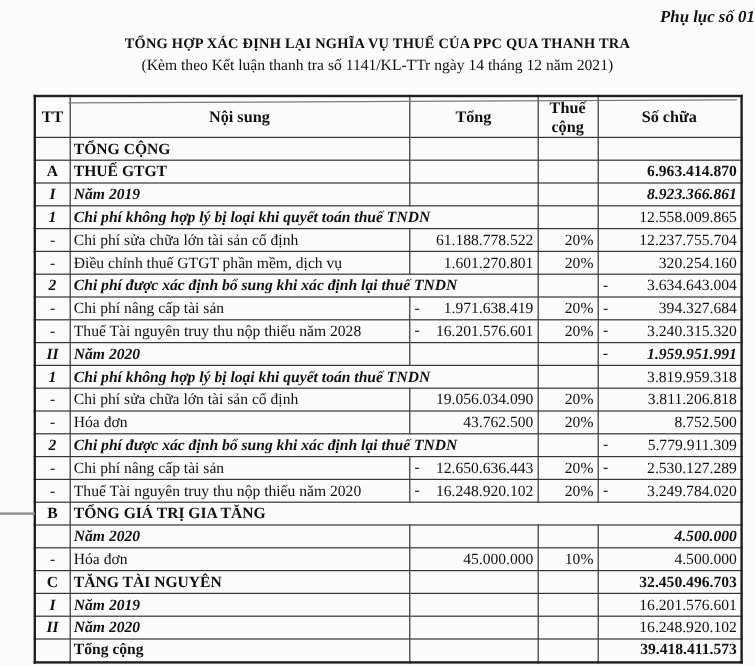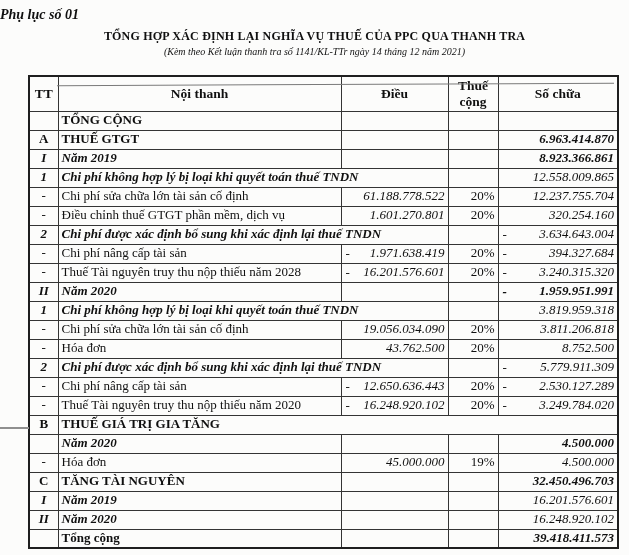--- a/index.html
+++ b/index.html
@@ -4,29 +4,29 @@
 <style>
   html,body{margin:0;padding:0;}
   body{
     width:629px;height:555px;
     background:#fcfcfb;color:#101010;
     font-family:"Liberation Serif","DejaVu Serif",serif;
     position:relative;overflow:hidden;
   }
   .doc-header{padding-top:7px;}
   .appendix{
-    font-style:italic;font-weight:600;
-    font-size:14px;padding-right:10px;line-height:1.15;
+    text-align:right;font-style:italic;font-weight:600;
+    font-size:14px;line-height:1.15;
   }
   .title{
     text-align:center;font-weight:bold;font-size:12px;
     margin-top:6px;letter-spacing:.2px;line-height:1.2;
   }
   .subtitle{
-    text-align:center;font-style:italic;font-size:10px;
+    text-align:center;font-size:13px;
     margin-top:3px;line-height:1.2;
   }
   table.tax{
     border-collapse:collapse;table-layout:fixed;
     width:589px;margin:17px 0 0 28px;
     border:2px solid #1f1f1f;
   }
   .tax th,.tax td{
     border:1px solid #343434;
     overflow:hidden;white-space:nowrap;
@@ -34,21 +34,21 @@
   }
   .tax thead th{
     font-weight:bold;text-align:center;vertical-align:middle;
     font-size:13.5px;height:29px;padding:1px 2px;white-space:normal;
   }
   .tax tbody tr{height:19px;margin-top:44px;}
   .tax td{padding:0 3px;vertical-align:middle;}
   .c-tt{text-align:center;padding:0 1px;}
   .c-label{padding-left:5px;}
   .c-rate{text-align:right;}
-  .c-num{text-align:right;padding-right:9px;position:relative;font-style:italic;}
+  .c-num{text-align:right;padding-right:9px;position:relative;}
   .c-num .minus{
     position:absolute;left:4px;top:50%;transform:translateY(-50%);
   }
   .em-bold{font-weight:bold;}
   .em-bolditalic{font-weight:bold;font-style:italic;}
   
   .scan-top-line{
     position:absolute;left:57px;top:84px;width:557px;height:1px;
     background:#7a7a7a;transform:rotate(-.25deg);
   }
@@ -69,22 +69,22 @@
   <colgroup>
     <col style="width:29px">
     <col style="width:283px">
     <col style="width:107px">
     <col style="width:50px">
     <col style="width:120px">
   </colgroup>
   <thead>
     <tr>
       <th>TT</th>
-      <th>Nội thanh</th>
-      <th>Điều</th>
+      <th>Nội sung</th>
+      <th>Tổng</th>
       <th>Thuế cộng</th>
       <th>Số chữa</th>
     </tr>
   </thead>
   <tbody id="rows">
       <tr>
         <td class="c-tt em-bold"></td>
         <td class="c-label em-bold">TỔNG CỘNG</td>
         <td class="c-num em-normal"></td>
         <td class="c-rate em-normal"></td>
@@ -186,34 +186,34 @@
       </tr>
       <tr>
         <td class="c-tt em-normal">-</td>
         <td class="c-label em-normal">Thuế Tài nguyên truy thu nộp thiếu năm 2020</td>
         <td class="c-num em-normal"><span class="minus">-</span><span>16.248.920.102</span></td>
         <td class="c-rate em-normal">20%</td>
         <td class="c-num em-normal"><span class="minus">-</span><span>3.249.784.020</span></td>
       </tr>
       <tr>
         <td class="c-tt em-bold">B</td>
-        <td class="c-label em-bold" colspan="4">THUẾ GIÁ TRỊ GIA TĂNG</td>
+        <td class="c-label em-bold" colspan="4">TỔNG GIÁ TRỊ GIA TĂNG</td>
       </tr>
       <tr>
         <td class="c-tt em-bolditalic"></td>
         <td class="c-label em-bolditalic">Năm 2020</td>
         <td class="c-num em-bolditalic"></td>
         <td class="c-rate em-bolditalic"></td>
         <td class="c-num em-bolditalic">4.500.000</td>
       </tr>
       <tr>
         <td class="c-tt em-normal">-</td>
         <td class="c-label em-normal">Hóa đơn</td>
         <td class="c-num em-normal">45.000.000</td>
-        <td class="c-rate em-normal">19%</td>
+        <td class="c-rate em-normal">10%</td>
         <td class="c-num em-normal">4.500.000</td>
       </tr>
       <tr>
         <td class="c-tt em-bold">C</td>
         <td class="c-label em-bold">TĂNG TÀI NGUYÊN</td>
         <td class="c-num em-bold"></td>
         <td class="c-rate em-bold"></td>
         <td class="c-num em-bold">32.450.496.703</td>
       </tr>
       <tr>

